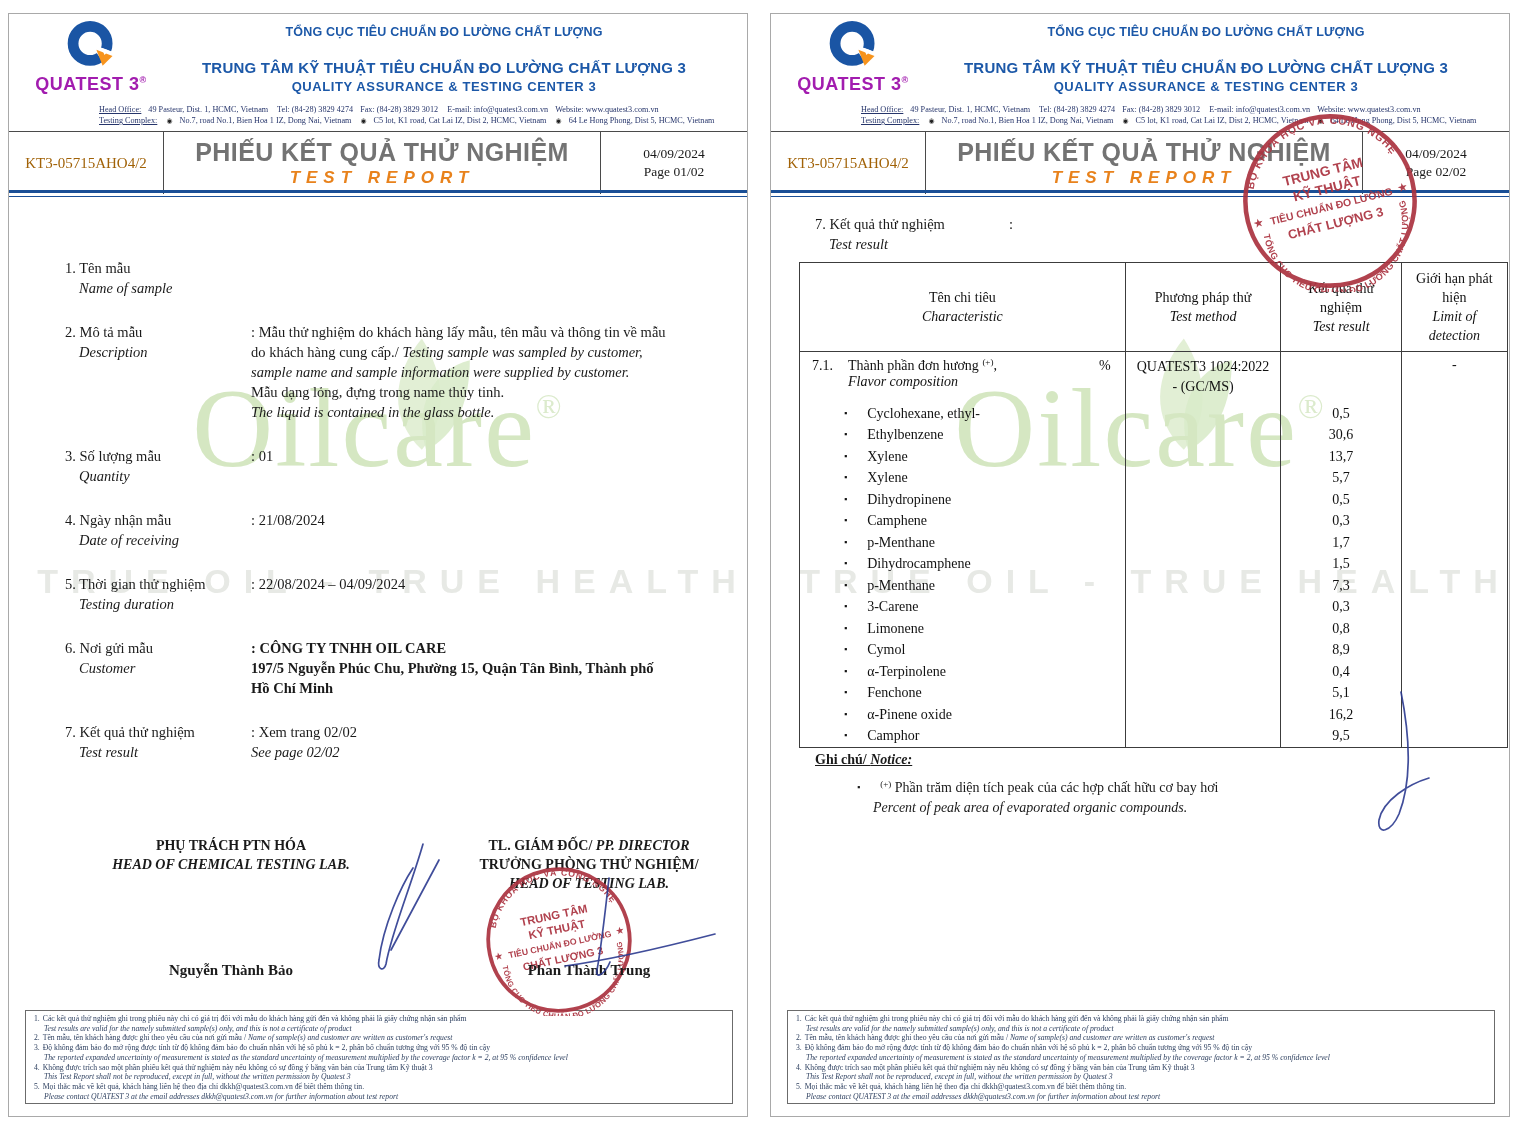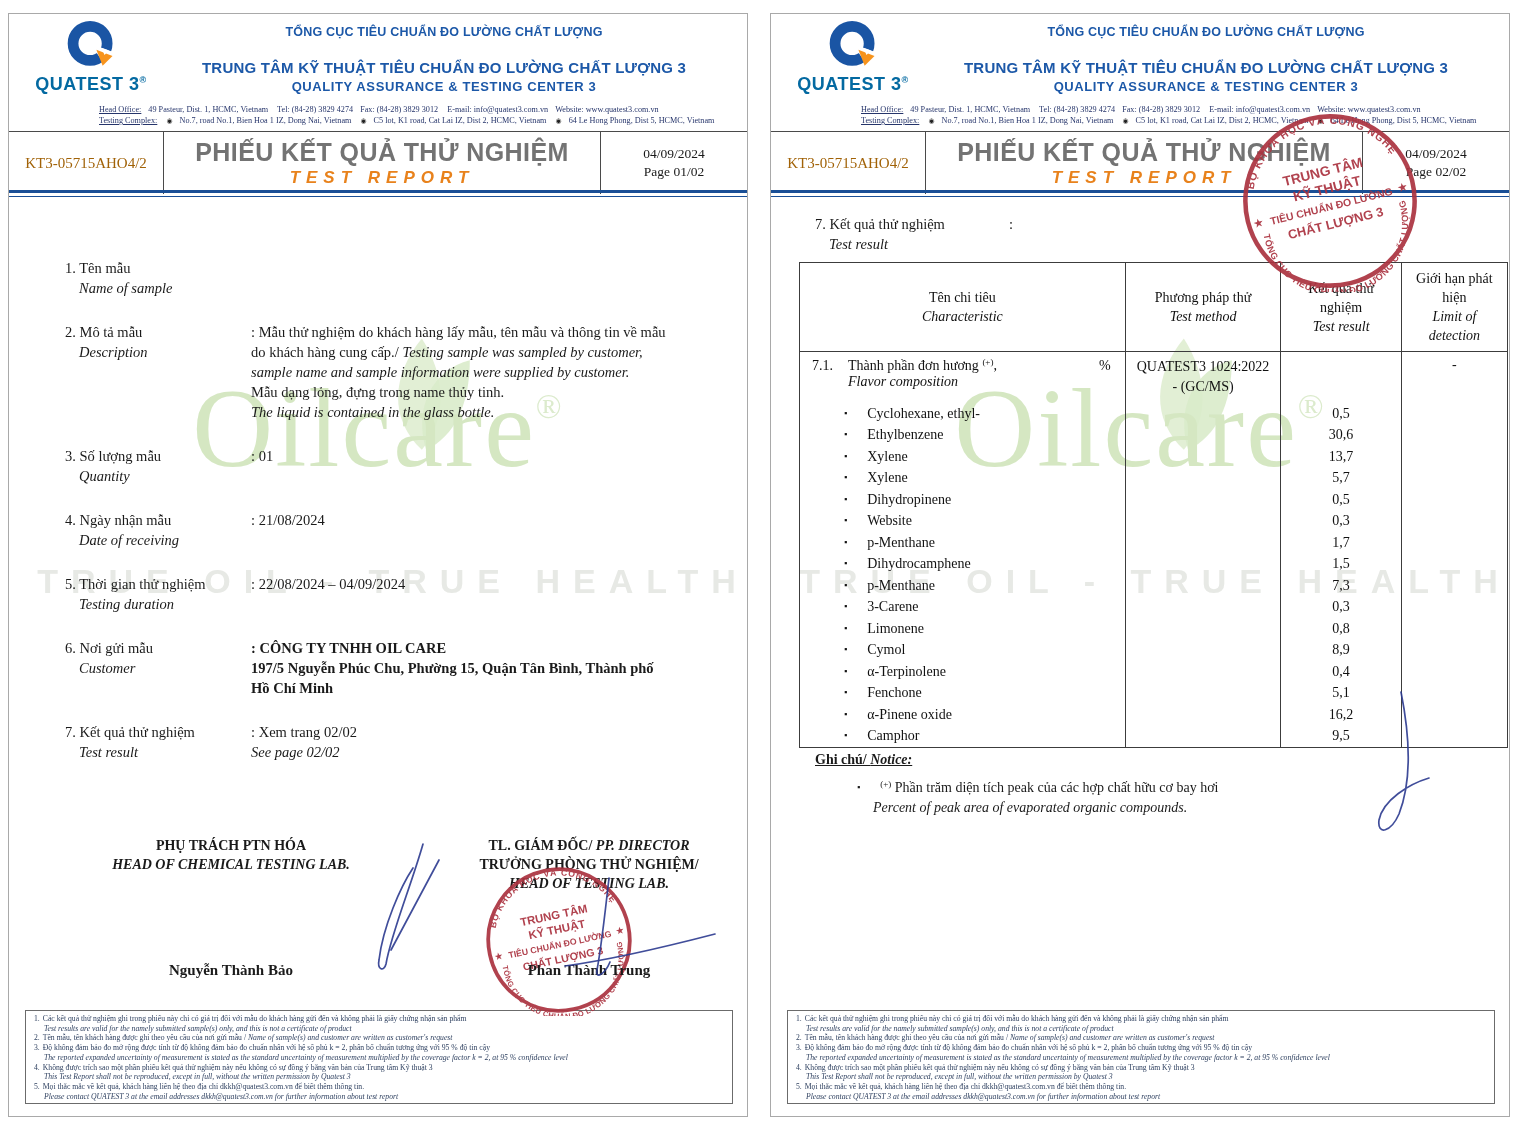--- a/index.html
+++ b/index.html
@@ -14,21 +14,21 @@
   .wm-brand{position:absolute;left:0;top:358px;width:100%;text-align:center;
     font-family:"Liberation Serif",serif;font-size:112px;font-weight:normal;color:#d5e7c2;letter-spacing:2px;line-height:1;}
   .wm-reg{font-size:34px;vertical-align:48px;color:#dcebcd;}
   .wm-tag{position:absolute;left:15px;top:548px;width:100%;text-align:center;
     font-family:"Liberation Sans",sans-serif;font-weight:bold;font-size:34px;letter-spacing:13px;color:#e7e9e5;}
 
   
   .hdr{position:absolute;top:0;left:0;right:0;z-index:2;}
   .hdr-top{display:flex;padding:7px 10px 0 22px;height:88px;box-sizing:border-box;}
   .logo{width:120px;text-align:center;flex:none;}
-  .logo-name{font-family:"Liberation Sans",sans-serif;font-weight:bold;color:#0369a1;font-size:18px;letter-spacing:0.5px;margin-top:-3px;}
+  .logo-name{font-family:"Liberation Sans",sans-serif;font-weight:bold;color:#a21caf;font-size:18px;letter-spacing:0.5px;margin-top:-3px;}
   .logo-reg{font-size:9px;vertical-align:7px;}
   .org{flex:1;text-align:center;color:#1c58a8;font-family:"Liberation Sans",sans-serif;padding-top:4px;}
   .org-1{font-size:12.5px;font-weight:600;letter-spacing:0.2px;}
   .org-2{font-size:15px;font-weight:bold;margin-top:20px;letter-spacing:0.2px;}
   .org-3{font-size:13px;font-weight:bold;margin-top:3px;letter-spacing:0.6px;}
   .addr{padding:2px 6px 4px 90px;font-size:8.2px;line-height:11px;color:#26356b;font-family:"Liberation Serif",serif;}
   .addr .lbl{text-decoration:underline;}
   .addr span{margin-right:7px;}
   .pin{font-size:7px;color:#222;margin:0 2px 0 0;}
 
@@ -428,21 +428,21 @@
   </tr>
 
   <tr class="comp-row">
     <td class="c-name"><span class="bullet">▪</span><span class="cn">Dihydropinene</span></td>
     <td></td>
     <td class="c-val">0,5</td>
     <td></td>
   </tr>
 
   <tr class="comp-row">
-    <td class="c-name"><span class="bullet">▪</span><span class="cn">Website</span></td>
+    <td class="c-name"><span class="bullet">▪</span><span class="cn">Camphene</span></td>
     <td></td>
     <td class="c-val">0,3</td>
     <td></td>
   </tr>
 
   <tr class="comp-row">
     <td class="c-name"><span class="bullet">▪</span><span class="cn">p-Menthane</span></td>
     <td></td>
     <td class="c-val">1,7</td>
     <td></td>

